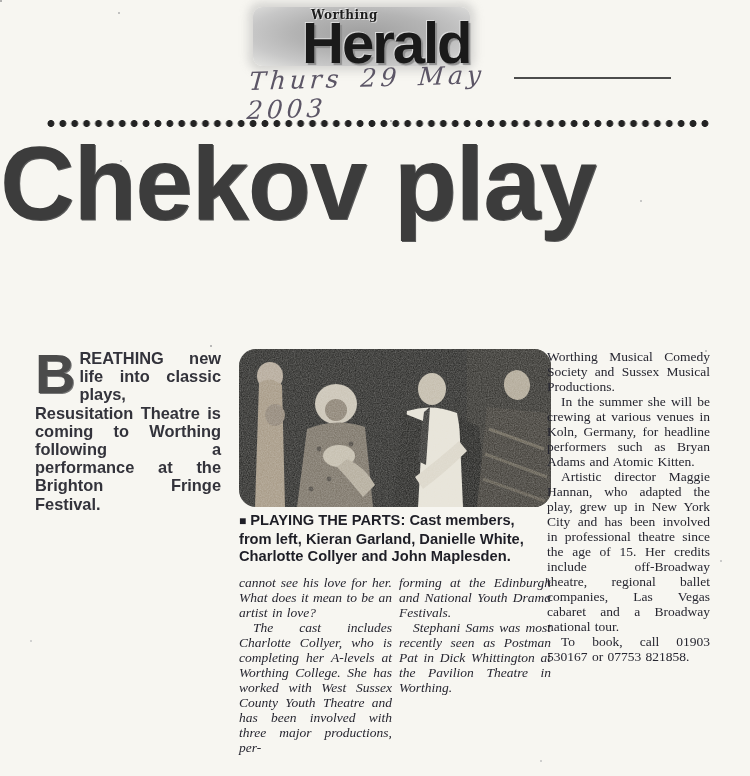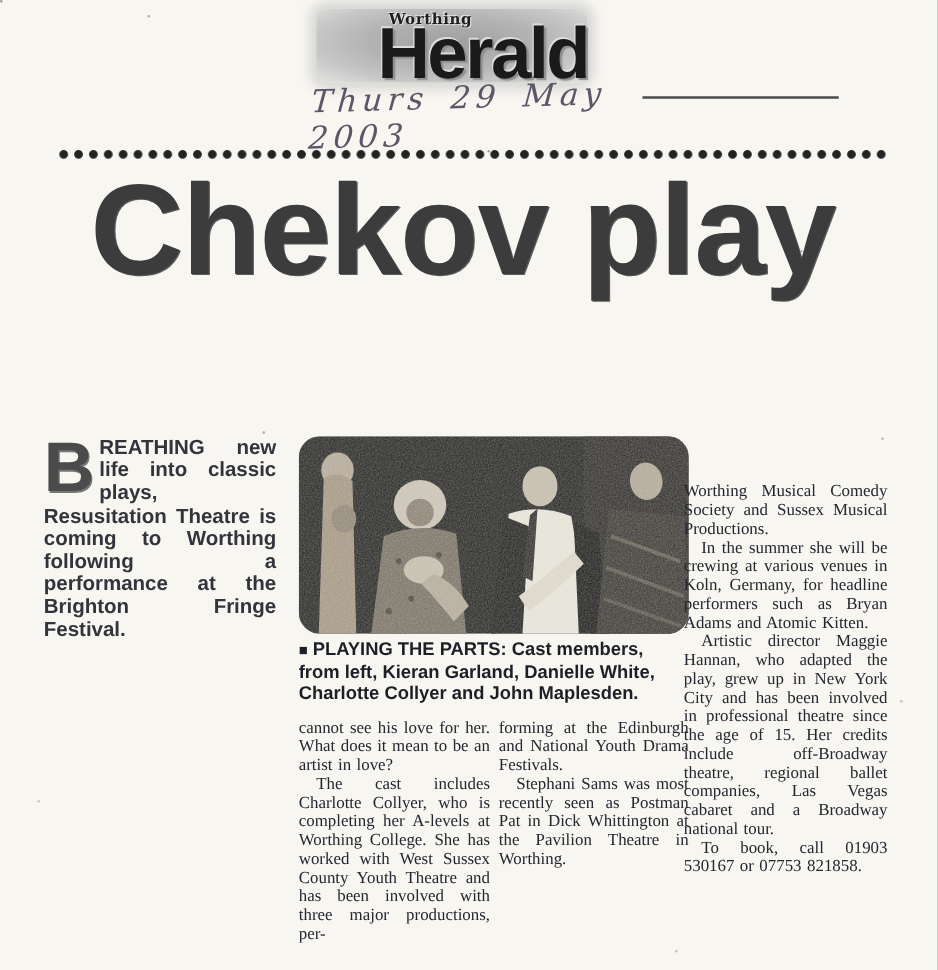--- a/index.html
+++ b/index.html
@@ -42,35 +42,35 @@
     position:absolute; left:514px; top:77px; width:157px; height:2px;
     background:#4c4c4c;
   }
   
   .dots-separator{
     position:absolute; left:45px; top:117px; width:667px; height:13px;
     background-image:radial-gradient(circle, #232323 3.1px, rgba(0,0,0,0) 3.8px);
     background-size:11.9px 13px; background-repeat:repeat-x; background-position:0 50%;
   }
   
-  .headline{position:absolute; top:134px; left:16px; width:652px; text-align:right;}
+  .headline{position:absolute; top:134px; left:0; width:652px; text-align:left;}
   .headline-line{
     font-family:"Liberation Sans", sans-serif; font-weight:bold;
     font-size:103px; line-height:99px; letter-spacing:-1px;
     color:var(--headline-ink);
     text-shadow:1px 1px 0 #5a5a5a;
   }
   
   .article{
     position:absolute; top:349px; left:35px; width:675px; bottom:0;
     display:grid; grid-template-columns:186px 153px 152px 163px; column-gap:7px;
   }
   .col1{grid-column:1;}
   .middle{grid-column:2 / 4;margin-left:11px;}
-  .col4{grid-column:4;margin-top:36px;}
+  .col4{grid-column:4;}
   .body-text{
     font-family:"Liberation Serif", serif; font-size:13.5px; line-height:15px;
     text-align:justify; color:var(--ink); text-indent:14px; word-spacing:1px;
   }
   .col1 .body-text{font-size:14.7px; line-height:15.2px;}
   .no-indent{text-indent:0;}
   
   .lead{
     font-family:"Liberation Sans", sans-serif; font-weight:bold;
     font-size:16.4px; line-height:18.2px; text-align:justify;
@@ -82,21 +82,21 @@
     text-shadow:1px 1px 0 #777;
   }
   
   .photo-frame{width:312px; height:158px; margin-bottom:5px;}
   .photo-frame svg{display:block;}
   .caption{
     font-family:"Liberation Sans", sans-serif; font-weight:bold;
     font-size:14.7px; line-height:17.5px; color:#1e1e26; margin-bottom:9px;
   }
   .caption-bullet{font-size:12px; margin-right:4px;}
-  .middle-cols{display:grid; grid-template-columns:153px 152px; column-gap:7px;}
+  .middle-cols{display:grid; grid-template-columns:153px 152px; column-gap:7px;font-style:italic;}
   
   .speckles{
     position:absolute; left:0; top:0; width:2px; height:2px; background:#9a9a9a;
     border-radius:50%;
     box-shadow:118px 12px 0 #b0b0b0, 66px 364px 0 #8f8f8f, 210px 345px 0 #a5a5a5,
       705px 350px 0 #b5b5b5, 120px 160px 0 #c0c0c0, 640px 200px 0 #b9b9b9,
       95px 470px 0 #adadad, 540px 760px 0 #c2c2c2, 390px 120px 0 #9f9f9f,
       30px 640px 0 #c6c6c6, 720px 560px 0 #bcbcbc;
   }
 </style>

